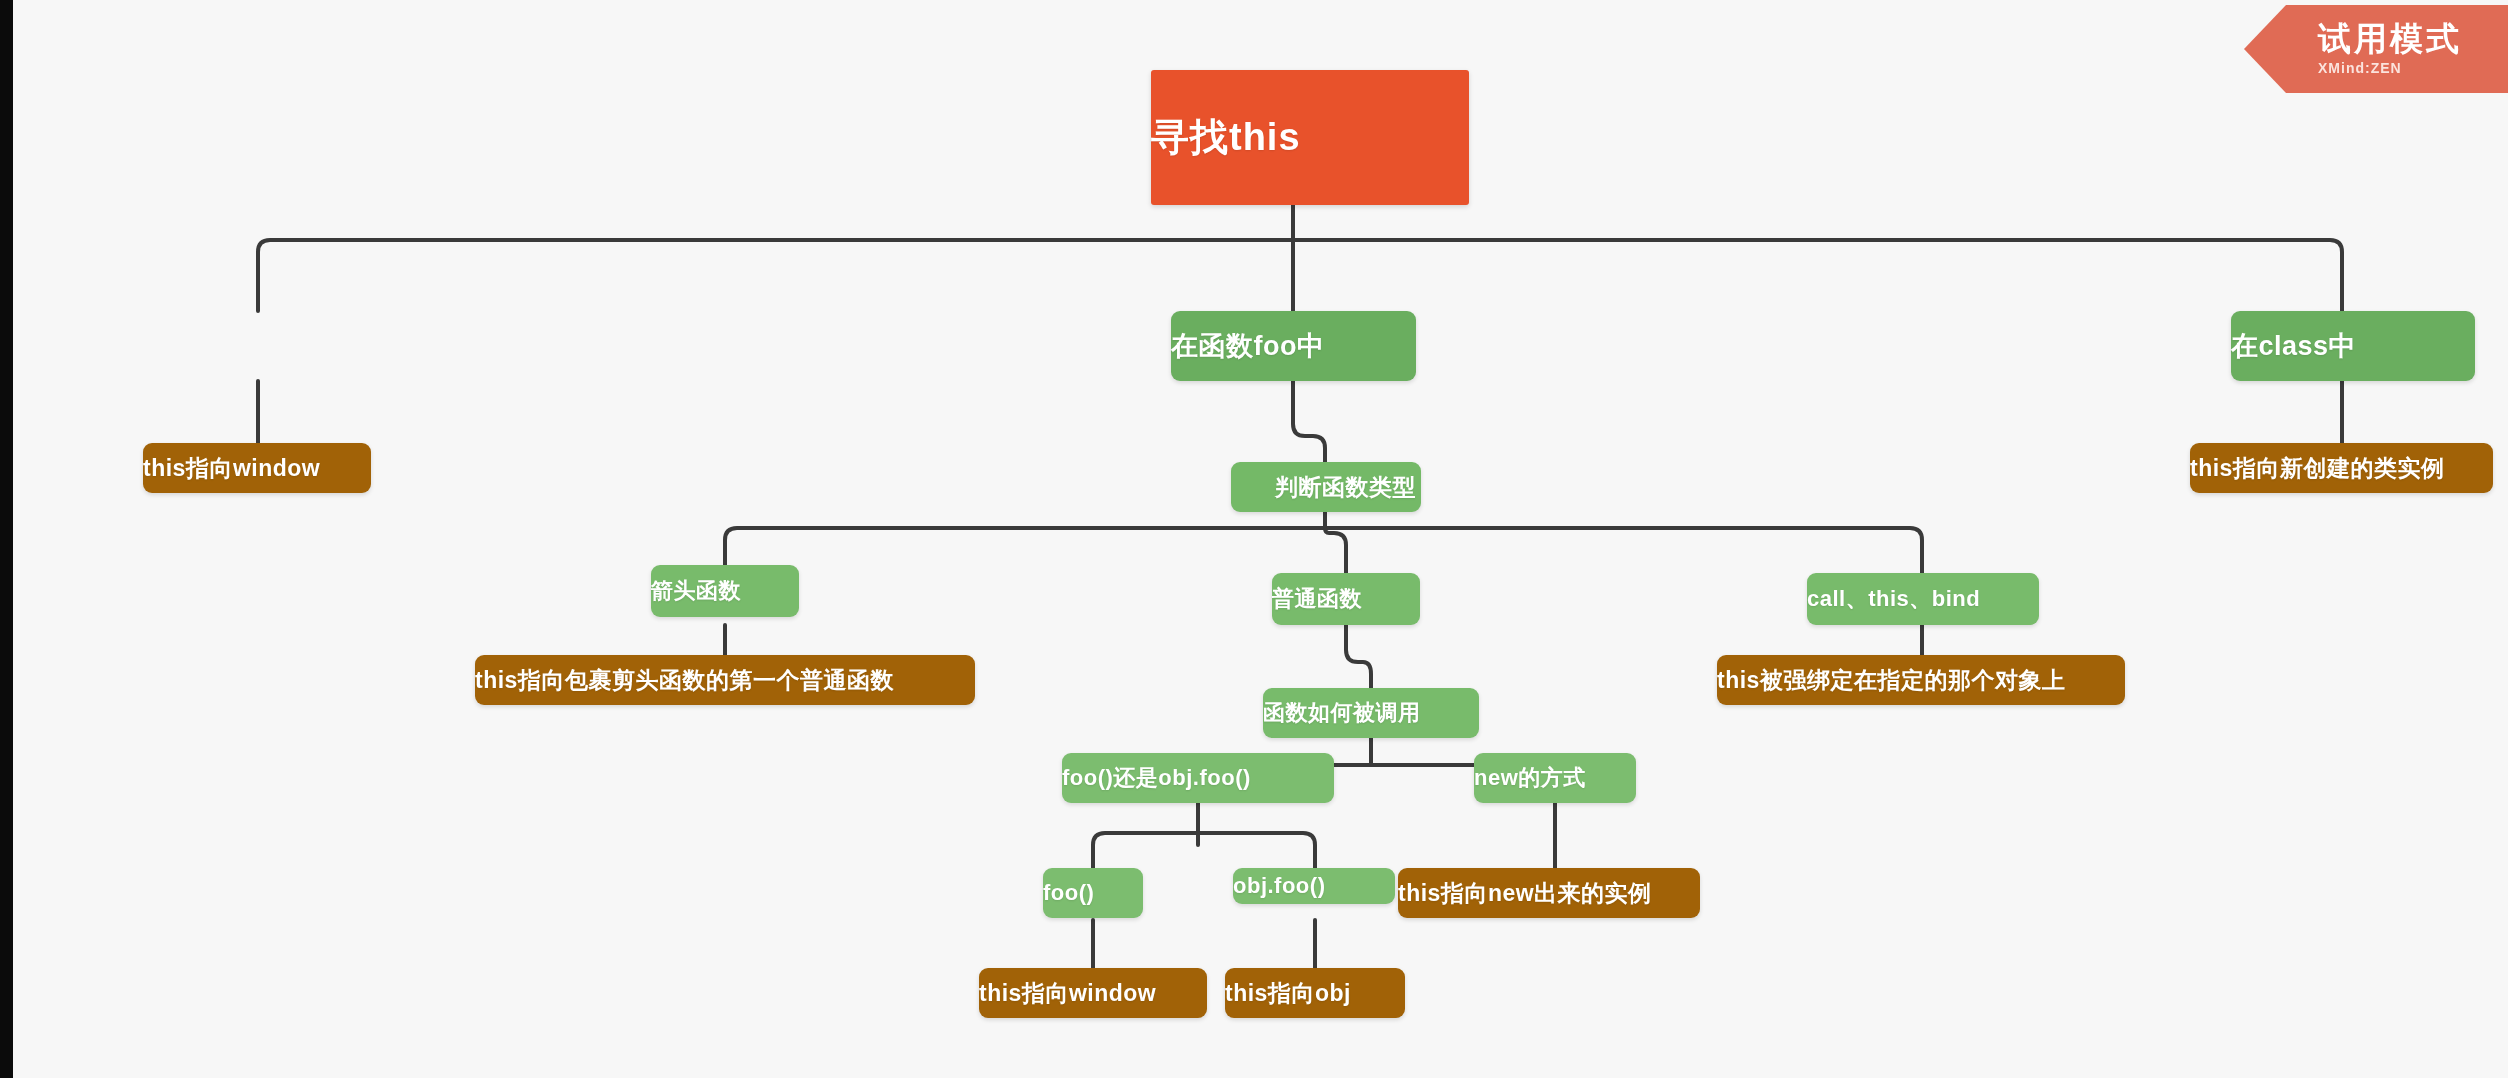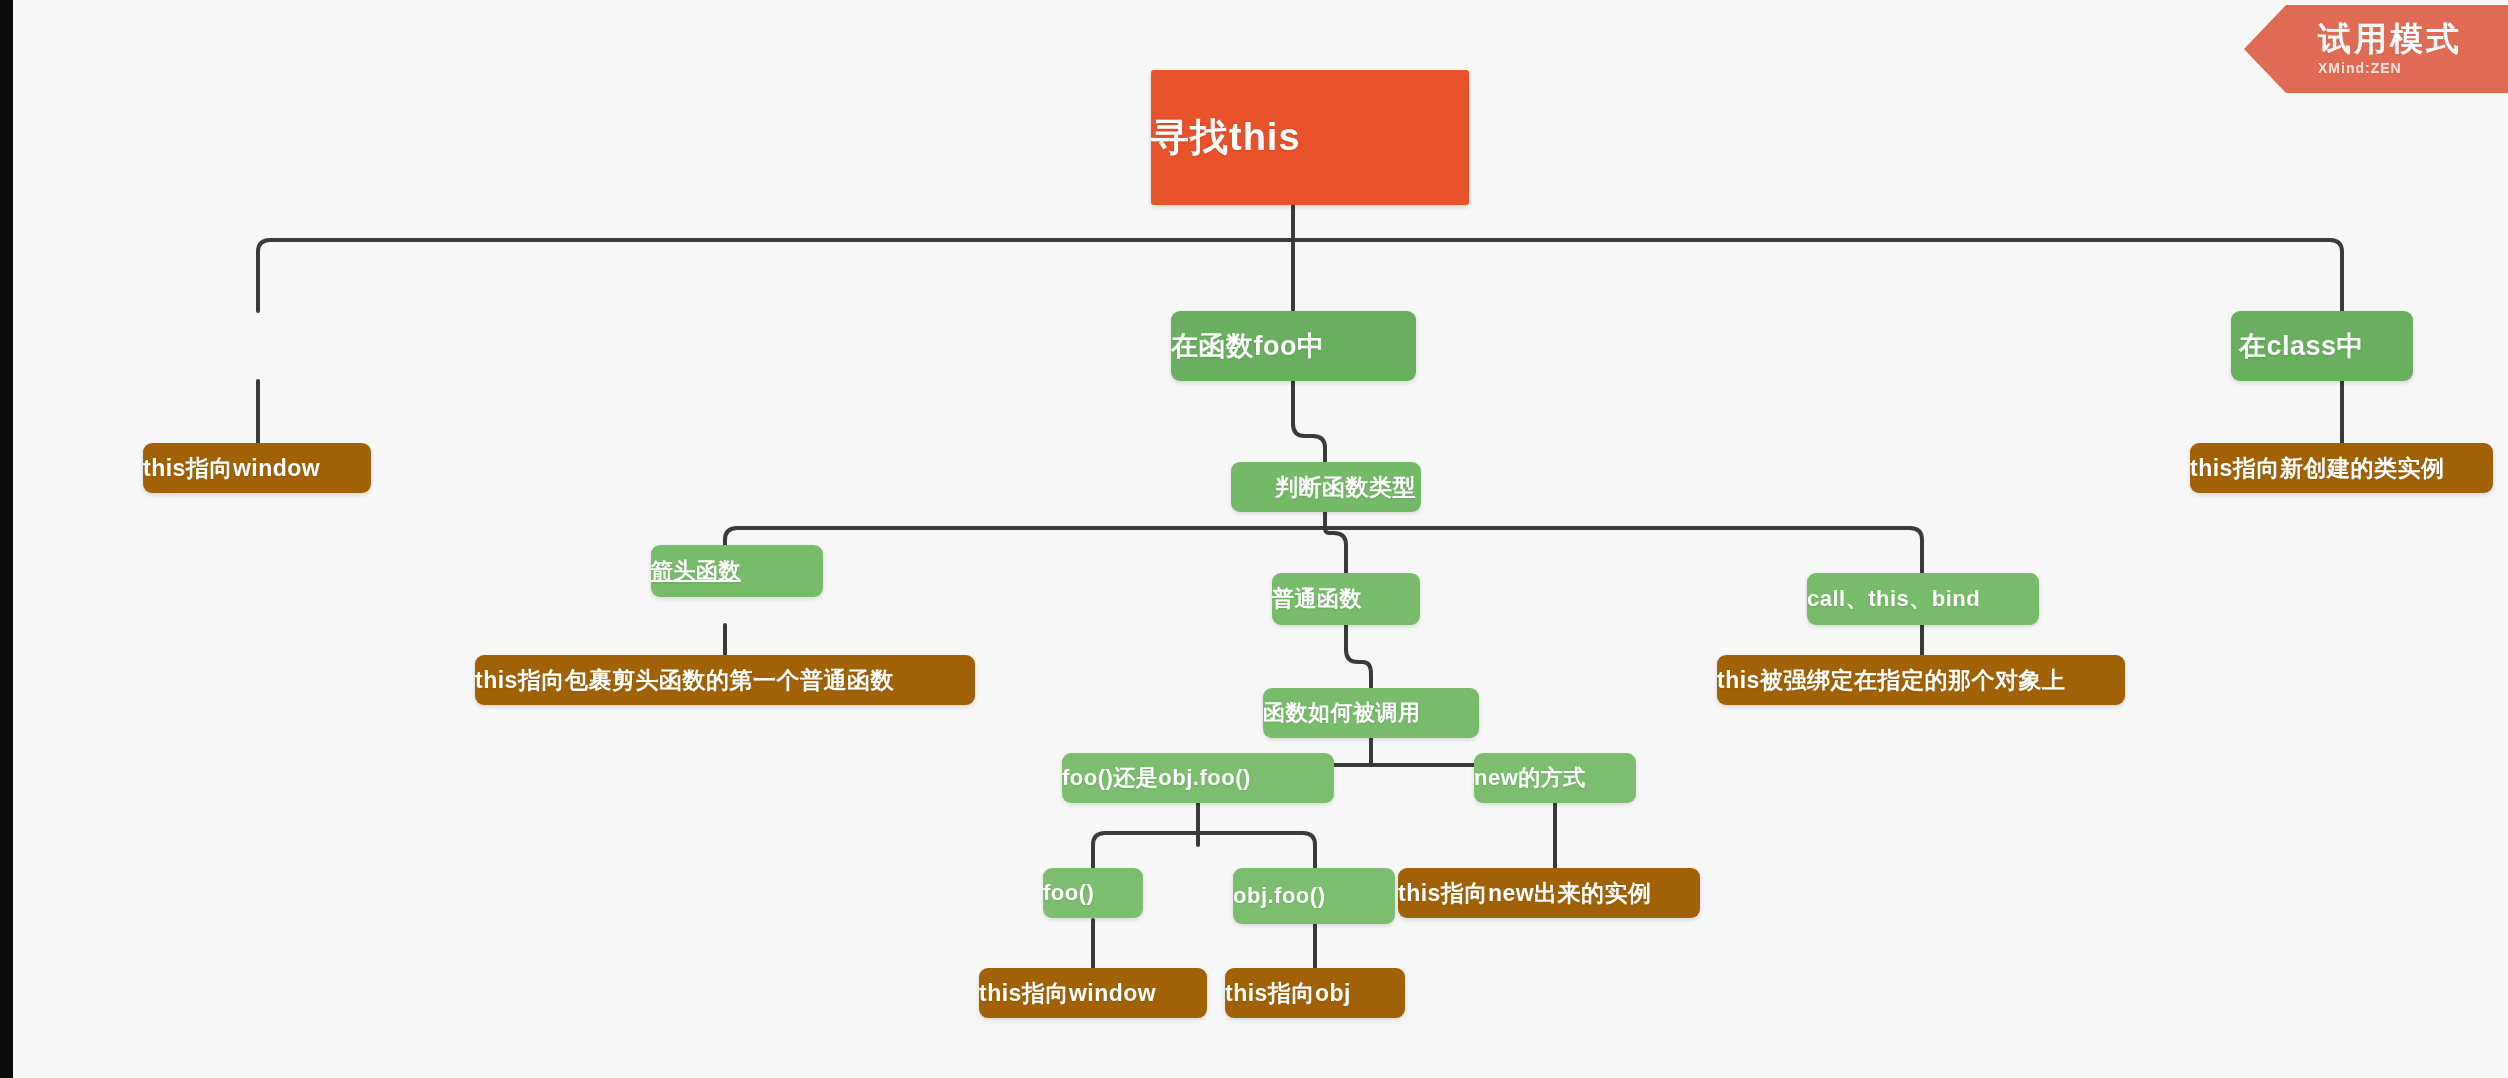--- a/index.html
+++ b/index.html
@@ -191,29 +191,29 @@
     </div>
 
     <div class="node node-l2" style="left:1158px; top:311px; width:245px; height:70px;">
       <span>在函数foo中</span>
     </div>
 
     <div class="node node-l3" style="left:1218px; top:462px; width:190px; height:50px;">
       <span>判断函数类型</span>
     </div>
 
-    <div class="node node-l2" style="left:2218px; top:311px; width:182px; height:70px;padding-left:8px;">
+    <div class="node node-l2" style="left:2218px; top:311px; width:244px; height:70px;">
       <span>在class中</span>
     </div>
 
     <div class="node node-leaf" style="left:2177px; top:443px; width:303px; height:50px;">
       <span>this指向新创建的类实例</span>
     </div>
 
-    <div class="node node-l4" style="left:638px; top:545px; width:172px; height:52px;text-decoration:underline;">
+    <div class="node node-l4" style="left:638px; top:565px; width:148px; height:52px;">
       <span>箭头函数</span>
     </div>
 
     <div class="node node-leaf" style="left:462px; top:655px; width:500px; height:50px;">
       <span>this指向包裹剪头函数的第一个普通函数</span>
     </div>
 
     <div class="node node-l4" style="left:1259px; top:573px; width:148px; height:52px;">
       <span>普通函数</span>
     </div>
@@ -239,21 +239,21 @@
     </div>
 
     <div class="node node-leaf" style="left:1385px; top:868px; width:302px; height:50px;">
       <span>this指向new出来的实例</span>
     </div>
 
     <div class="node node-l5" style="left:1030px; top:868px; width:100px; height:50px;">
       <span>foo()</span>
     </div>
 
-    <div class="node node-l5" style="left:1220px; top:868px; width:162px; height:56px;">
+    <div class="node node-l5" style="left:1220px; top:868px; width:162px; height:36px;">
       <span>obj.foo()</span>
     </div>
 
     <div class="node node-leaf" style="left:966px; top:968px; width:228px; height:50px;">
       <span>this指向window</span>
     </div>
 
     <div class="node node-leaf" style="left:1212px; top:968px; width:180px; height:50px;">
       <span>this指向obj</span>
     </div>

